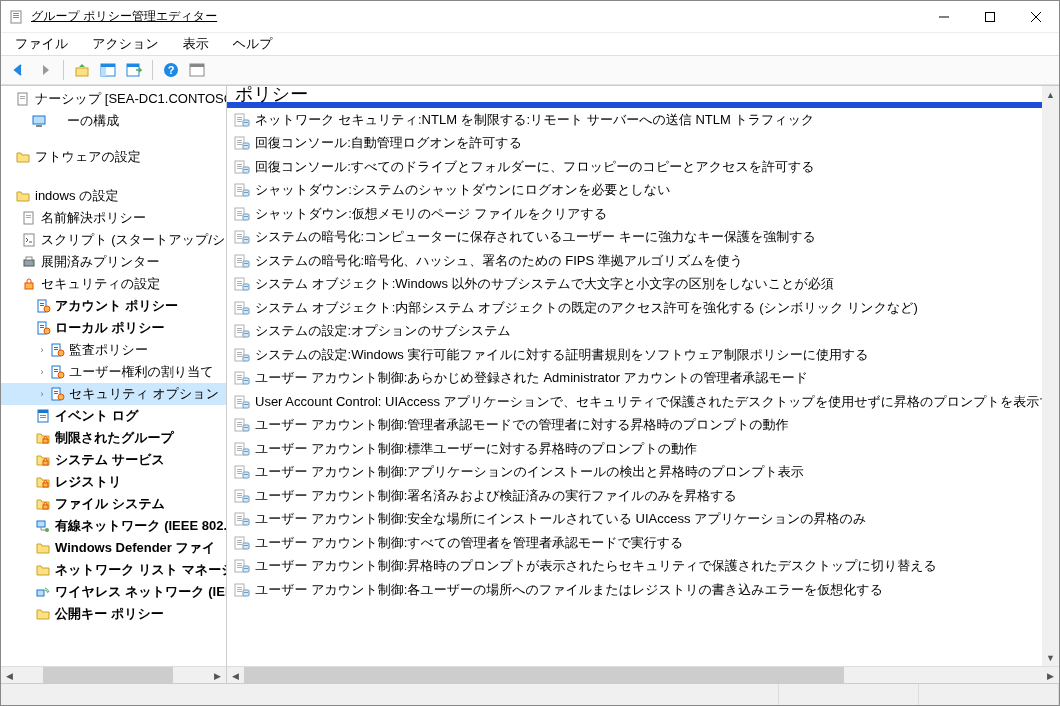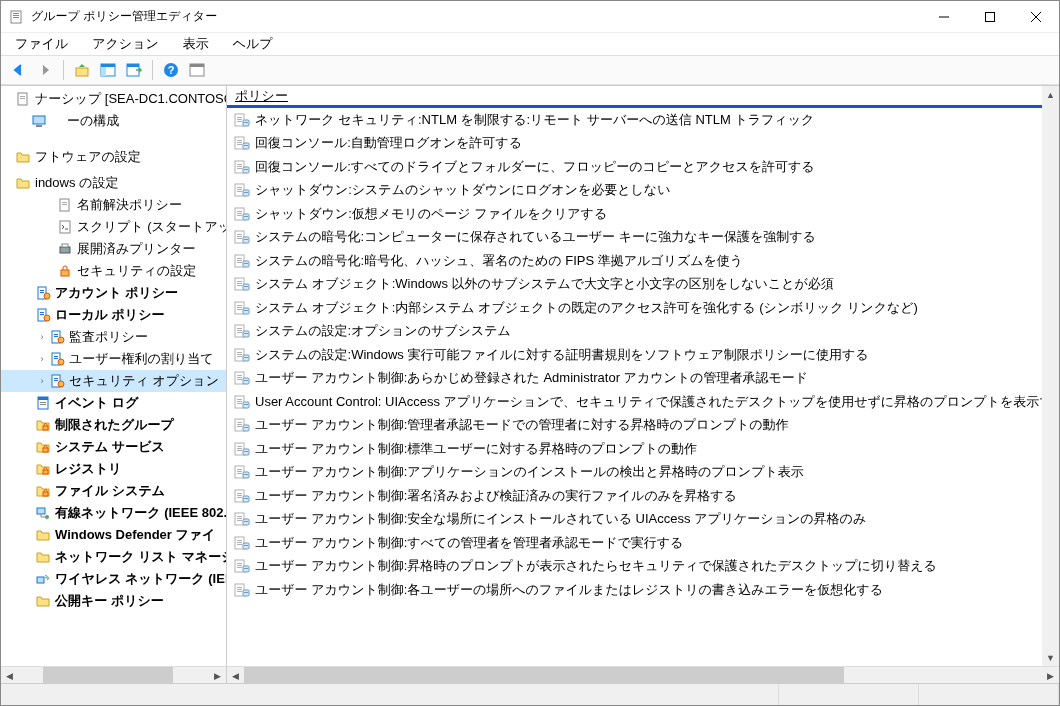--- a/index.html
+++ b/index.html
@@ -1,40 +1,40 @@
 <!DOCTYPE html>
 <html><head>
 <meta charset="utf-8">
 <style>
 * { box-sizing: border-box; margin: 0; padding: 0; }
 body { font-family: "Yu Gothic UI", "Meiryo", sans-serif; font-size: 12px; color: #000; background: #fff; width: 1060px; height: 706px; overflow: hidden; display: flex; flex-direction: column; border: 1px solid #888; }
-.titlebar { height: 32px; display: flex; align-items: center; padding: 0 0 0 8px; background: #fff; border-bottom: 1px solid #eee; }
+.titlebar { height: 32px; display: flex; align-items: center; padding: 0 0 0 8px; background: #fff; border-bottom: 1px solid #eee; text-decoration: underline; }
 .titlebar-icon { width: 16px; height: 16px; margin-right: 6px; display: flex; align-items: center; justify-content: center; }
 .titlebar-text { flex: 1; font-size: 12px; }
 .winbtns { display: flex; }
 .winbtn { width: 46px; height: 30px; display: flex; align-items: center; justify-content: center; }
 .menubar { height: 22px; display: flex; align-items: center; padding: 0 8px; gap: 12px; font-size: 13px; }
 .menubar span { padding: 2px 6px; }
 .toolbar { height: 30px; display: flex; align-items: center; padding: 0 6px; gap: 2px; border-top: 1px solid #e0e0e0; border-bottom: 1px solid #e0e0e0; background: #fafafa; }
 .tbtn { width: 24px; height: 24px; display: flex; align-items: center; justify-content: center; border: 1px solid transparent; }
 .tsep { width: 1px; height: 20px; background: #ccc; margin: 0 4px; }
 .body { flex: 1; display: flex; overflow: hidden; border-top: 1px solid #ccc; }
 .tree-pane { width: 226px; display: flex; flex-direction: column; border-right: 1px solid #ccc; overflow: hidden; background: #fff; }
 .tree { flex: 1; overflow: hidden; padding: 2px 0; position: relative; }
 .tree-row { display: flex; align-items: center; height: 22px; padding-left: 2px; white-space: nowrap; }
 .tree-row.selected { background: #cce8ff; }
 .expander { width: 14px; height: 14px; display: flex; align-items: center; justify-content: center; font-size: 9px; color: #666; flex-shrink: 0; }
 .node-icon { width: 16px; height: 16px; margin-right: 4px; flex-shrink: 0; display: flex; align-items: center; justify-content: center; }
 .tree-label { font-size: 13px; }
 .indent-0 { padding-left: 0px; }
-.indent-1 { padding-left: 6px; margin-left: 36px; }
+.indent-1 { padding-left: 6px; }
 .indent-2 { padding-left: 20px; font-weight: bold; }
 .indent-3 { padding-left: 34px; }
 .list-pane { flex: 1; display: flex; flex-direction: column; overflow: hidden; background: #fff; position: relative; }
-.list-header { height: 22px; border-bottom: 3px solid #1d4ed8; display: flex; align-items: center; padding-left: 8px; font-size: 13px; background: #fff; text-decoration: underline; }
+.list-header { height: 22px; border-bottom: 6px solid #1d4ed8; display: flex; align-items: center; padding-left: 8px; font-size: 18px; background: #fff; }
 .list-body { flex: 1; overflow: hidden; }
 .list-row { display: flex; align-items: center; height: 23.5px; padding-left: 6px; white-space: nowrap; font-size: 13px; text-align: center; }
 .list-icon { width: 18px; height: 16px; margin-right: 4px; flex-shrink: 0; display: flex; align-items: center; justify-content: center; }
 .hscroll { height: 17px; background: #f0f0f0; border-top: 1px solid #ddd; position: relative; display: flex; }
 .hscroll-arrow { width: 17px; height: 17px; display: flex; align-items: center; justify-content: center; font-size: 9px; color: #555; background: #f0f0f0; }
 .hscroll-track { flex: 1; position: relative; background: #f0f0f0; }
 .hscroll-thumb { position: absolute; height: 17px; background: #cdcdcd; top: 0; }
 .vscroll-placeholder { position: absolute; right: 0; top: 0; bottom: 17px; width: 17px; background: #f0f0f0; display: flex; flex-direction: column; }
 .vscroll-arrow { width: 17px; height: 17px; display: flex; align-items: center; justify-content: center; font-size: 9px; color: #555; }
 .statusbar { height: 22px; border-top: 1px solid #ccc; background: #f0f0f0; display: flex; }
@@ -157,21 +157,21 @@
         </div>
         <div class="tree-row indent-0">
           <span class="expander"></span>
           <span class="node-icon">
             <svg width="16" height="16">
               <path d="M2 4h4l1 2h7v7H2z" fill="#ffe082" stroke="#c9a227"></path>
             </svg>
           </span>
           <span class="tree-label">フトウェアの設定</span>
         </div>
-        <div class="tree-row indent-0" style="margin-top: 4px;">
+        <div class="tree-row indent-0" style="margin-top: 17px;">
           <span class="expander"></span>
           <span class="node-icon">
             <svg width="16" height="16">
               <path d="M2 4h4l1 2h7v7H2z" fill="#ffe082" stroke="#c9a227"></path>
             </svg>
           </span>
           <span class="tree-label">indows の設定</span>
         </div>
         <div class="tree-row indent-1">
           <span class="expander"></span>

